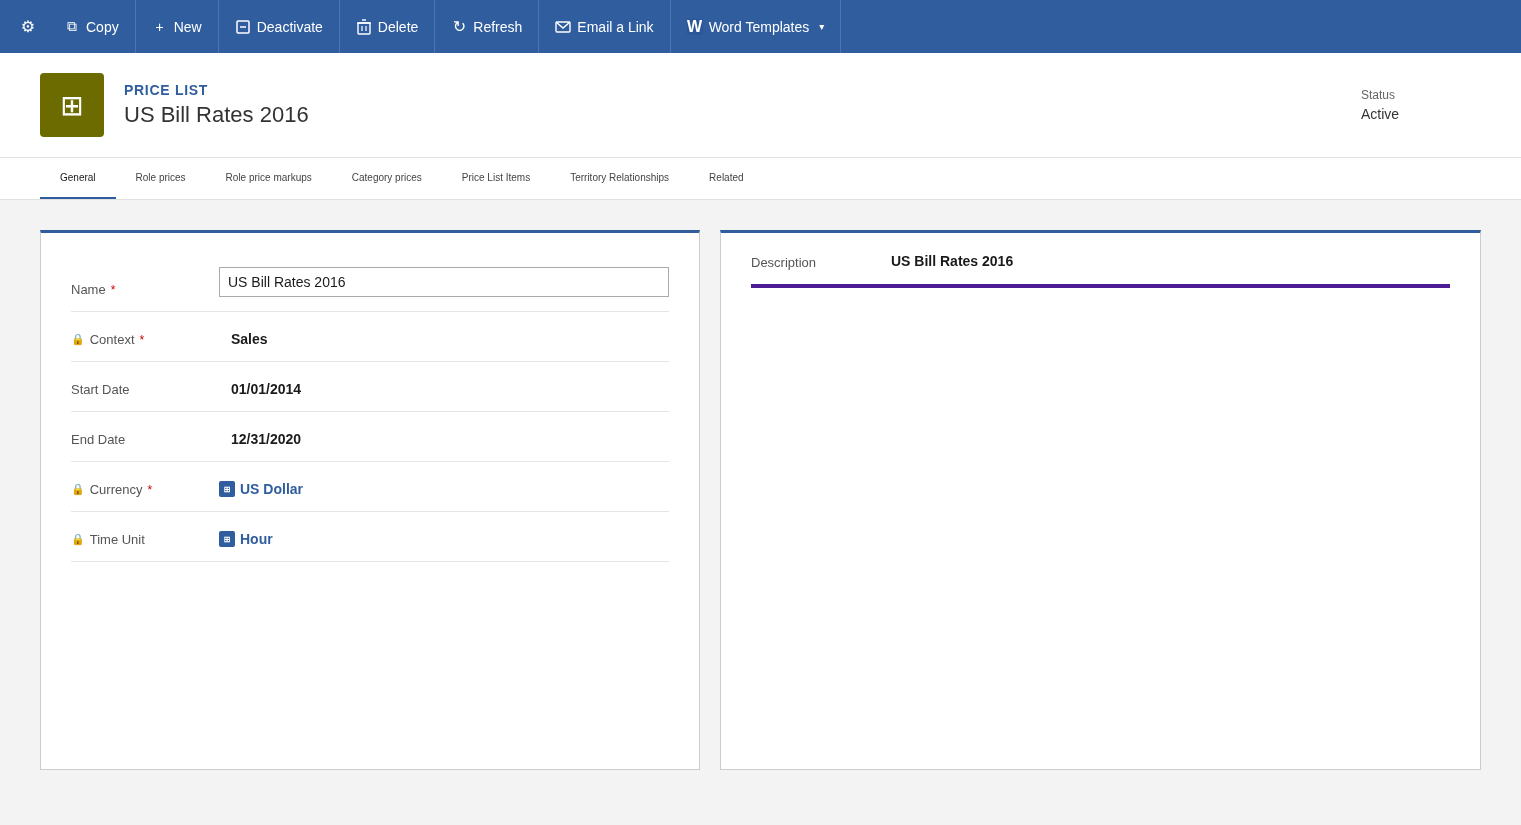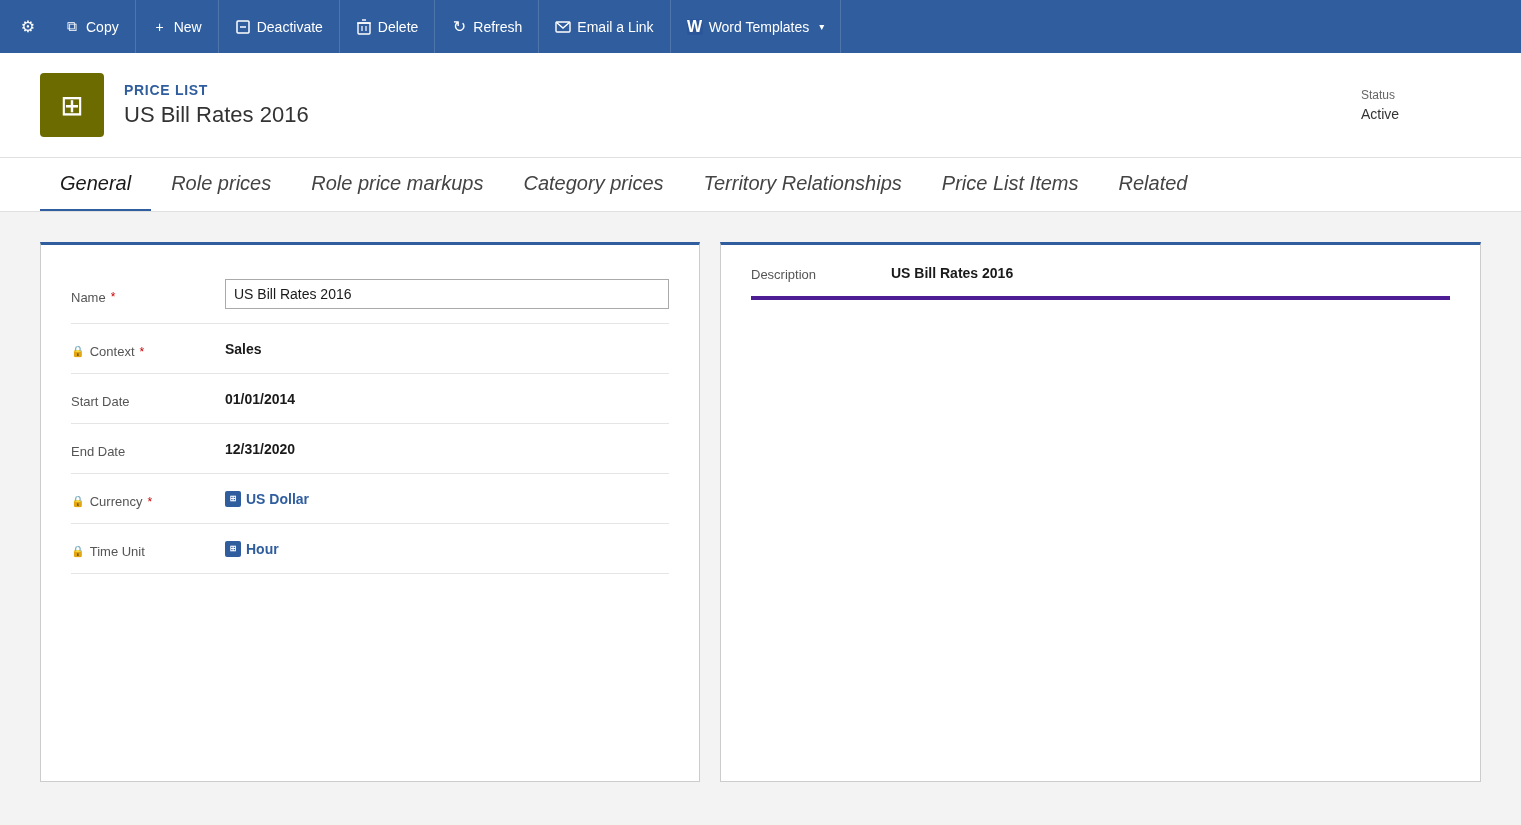--- a/index.html
+++ b/index.html
@@ -108,27 +108,26 @@
     .tabs-bar {
       background: #fff;
       padding: 0 40px;
       display: flex;
       align-items: flex-end;
       border-bottom: 1px solid #e0e0e0;
       gap: 0;
     }
     .tab {
       padding: 14px 20px;
-      font-size: 20px;
+      font-size: 10px;
       color: #444;
       cursor: pointer;
       border-bottom: 2px solid transparent;
       white-space: nowrap;
       position: relative;
-      font-style: italic;
     }
     .tab.active {
       color: #1a1a1a;
       border-bottom: 2px solid #2f5d9e;
       font-weight: 500;
     }
 
     
     .main-content {
       padding: 30px 40px;
@@ -140,41 +139,42 @@
     
     .form-card {
       background: #fff;
       border: 1px solid #ccc;
       border-top: 3px solid #2f5d9e;
       flex: 0 0 660px;
       padding: 20px 30px 30px 30px;
     }
     .form-row {
       display: flex;
-      align-items: center;
+      align-items: flex-end;
       border-bottom: 1px solid #e5e5e5;
       padding: 14px 0;
-      gap: 14px;
+      gap: 8px;
     }
     .form-label {
       min-width: 140px;
       font-size: 13px;
       color: #555;
       display: flex;
       align-items: center;
       gap: 5px;
       padding-top: 6px;
     }
     .required-star { color: #c00; font-size: 12px; }
     .lock-icon { font-size: 11px; color: #888; }
     .form-value {
       flex: 1;
       font-size: 14px;
       color: #1a1a1a;
       font-weight: 600;
+      margin-left: 12px;
     }
     .form-input {
       flex: 1;
       border: 1px solid #aaa;
       padding: 6px 8px;
       font-size: 14px;
       color: #1a1a1a;
       outline: none;
       width: 100%;
     }
@@ -308,24 +308,24 @@
   <div class="tab">
     <span>Role prices</span>
   </div>
   <div class="tab">
     <span>Role price markups</span>
   </div>
   <div class="tab">
     <span>Category prices</span>
   </div>
   <div class="tab">
+    <span>Price List Items</span>
+  </div>
+  <div class="tab">
     <span>Territory Relationships</span>
-  </div>
-  <div class="tab">
-    <span>Price List Items</span>
   </div>
   <div class="tab">
     <span>Related</span>
   </div>
 </div>
 
 <div class="main-content">
 
   <div class="form-card">
 

